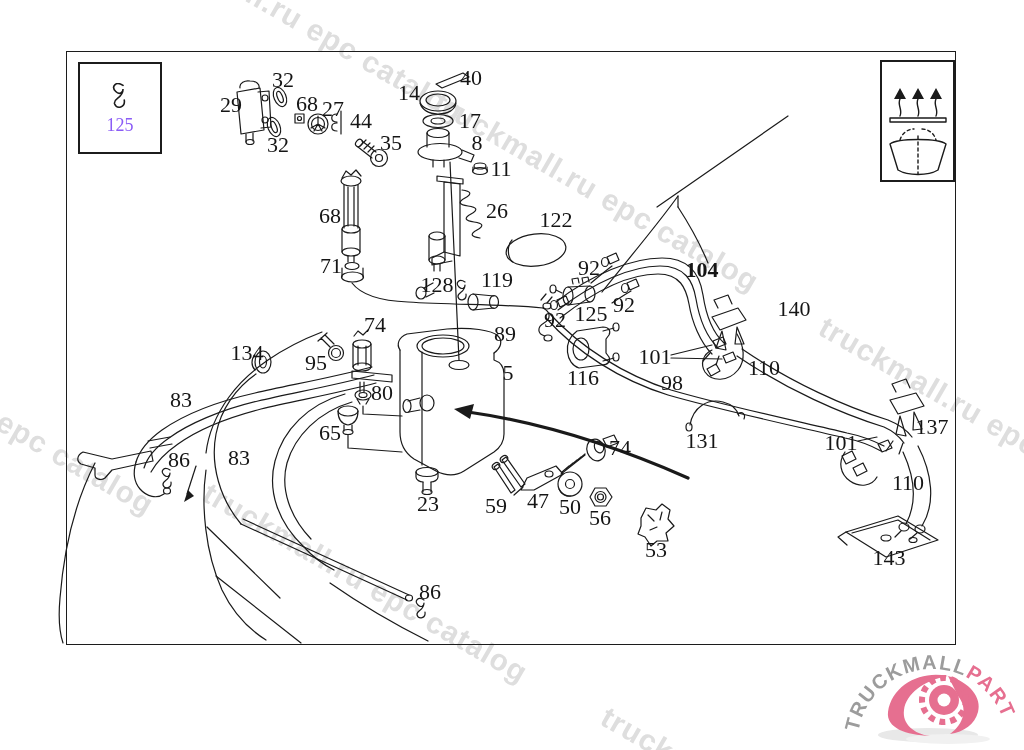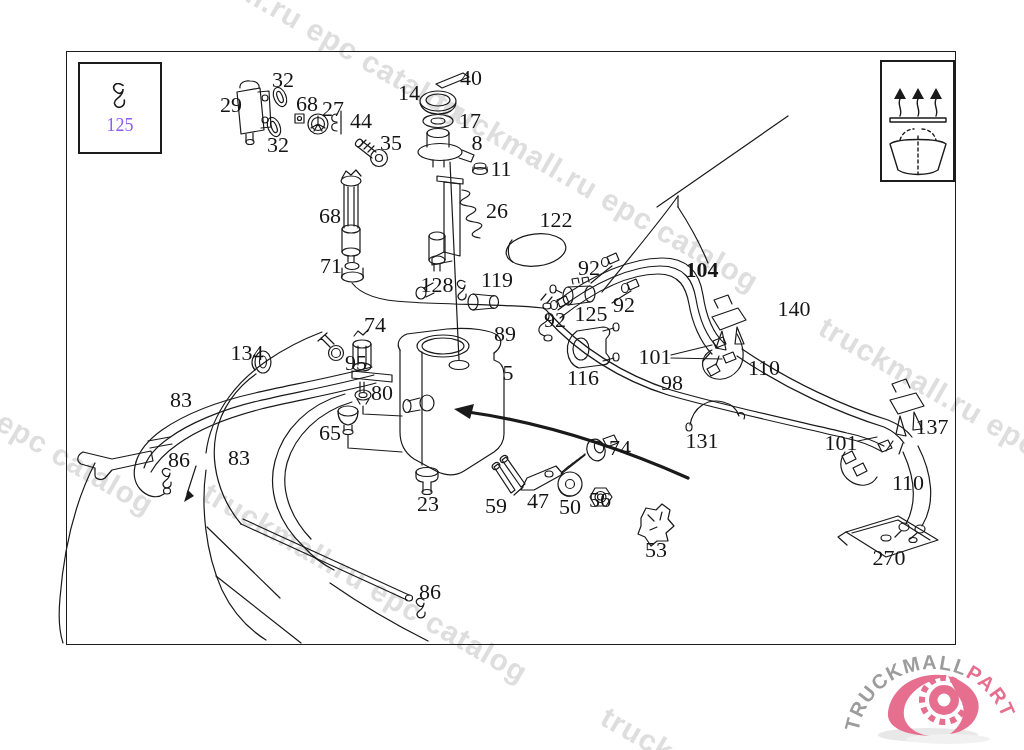--- a/index.html
+++ b/index.html
@@ -418,40 +418,40 @@
       <span class="part-label" style="left: 589px; top: 268px;">92</span>
       <span class="part-label" style="left: 624px; top: 305px;">92</span>
       <span class="part-label" style="left: 591px; top: 314px;">125</span>
       <span class="part-label" style="left: 702px; top: 270px; font-weight: bold;">104</span>
       <span class="part-label" style="left: 762px; top: 309px; margin-left: 32px;">140</span>
       <span class="part-label" style="left: 764px; top: 368px;">110</span>
       <span class="part-label" style="left: 655px; top: 357px;">101</span>
       <span class="part-label" style="left: 672px; top: 383px;">98</span>
       <span class="part-label" style="left: 583px; top: 378px;">116</span>
       <span class="part-label" style="left: 375px; top: 325px;">74</span>
-      <span class="part-label" style="left: 316px; top: 363px; margin-left: 40px;">95</span>
+      <span class="part-label" style="left: 316px; top: 363px;">95</span>
       <span class="part-label" style="left: 247px; top: 353px;">134</span>
       <span class="part-label" style="left: 508px; top: 373px;">5</span>
       <span class="part-label" style="left: 382px; top: 393px;">80</span>
       <span class="part-label" style="left: 330px; top: 433px;">65</span>
       <span class="part-label" style="left: 181px; top: 400px;">83</span>
       <span class="part-label" style="left: 179px; top: 460px;">86</span>
       <span class="part-label" style="left: 239px; top: 458px;">83</span>
       <span class="part-label" style="left: 428px; top: 504px;">23</span>
       <span class="part-label" style="left: 496px; top: 506px;">59</span>
       <span class="part-label" style="left: 538px; top: 501px;">47</span>
       <span class="part-label" style="left: 570px; top: 507px;">50</span>
-      <span class="part-label" style="left: 600px; top: 500px; text-align: right;">56</span>
+      <span class="part-label" style="left: 600px; top: 518px; text-align: right;">56</span>
       <span class="part-label" style="left: 620px; top: 448px;">74</span>
       <span class="part-label" style="left: 656px; top: 550px;">53</span>
       <span class="part-label" style="left: 702px; top: 441px;">131</span>
       <span class="part-label" style="left: 932px; top: 402px; margin-top: 25px;">137</span>
       <span class="part-label" style="left: 841px; top: 443px;">101</span>
       <span class="part-label" style="left: 908px; top: 483px;">110</span>
-      <span class="part-label" style="left: 889px; top: 558px;">270</span>
+      <span class="part-label" style="left: 889px; top: 558px;">143</span>
       <span class="part-label" style="left: 430px; top: 592px;">86</span>
     </div>
 
   <svg class="logo-svg" width="190" height="118" viewBox="0 0 190 118">
     <defs>
       <path id="arcp" d="M 22,100 A 75,75 0 0 1 168,88" fill="none"></path>
     </defs>
     <ellipse cx="92" cy="101" rx="50" ry="7" fill="#e8e8e8"></ellipse>
     <ellipse cx="112" cy="105" rx="42" ry="5" fill="#f1f1f1"></ellipse>
     <path d="M52,78 C56,50 86,36 112,42 C88,46 70,60 68,76 C66,90 78,100 94,102 C70,101 50,94 52,78 Z" fill="#e66f90"></path>

